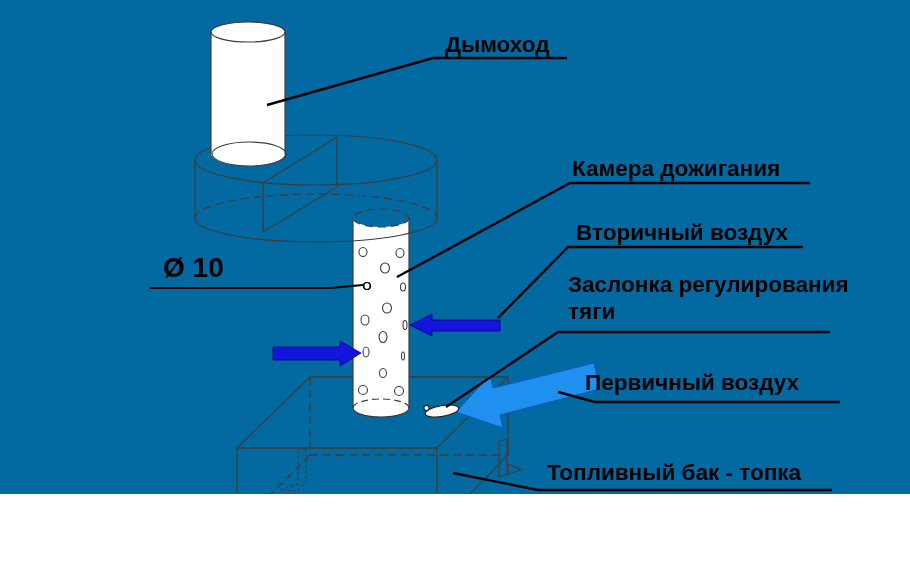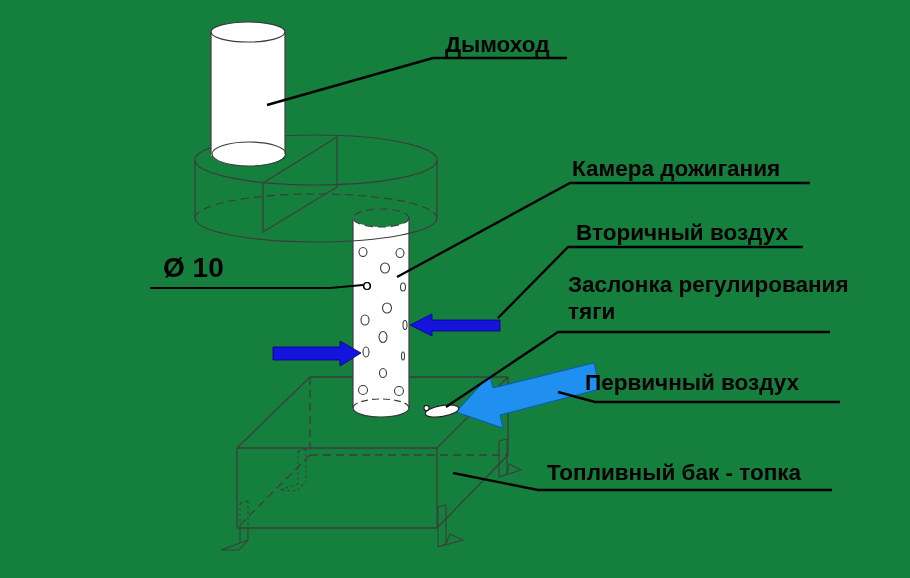--- a/index.html
+++ b/index.html
@@ -1,19 +1,19 @@
 <!DOCTYPE html>
 <html><head>
 <meta charset="utf-8">
 <style>
   html,body{margin:0;padding:0;background:#ffffff;}
   .stage{
     position:relative;
-    width:910px;height:578px;
-    background:#15803d;
+    width:910px;height:494px;
+    background:#0369a1;
     overflow:hidden;
     font-family:"Liberation Sans",sans-serif;
   }
   svg text{
     font-family:"Liberation Sans",sans-serif;
     font-weight:bold;
     fill:#000000;
   }
   .lbl{font-size:22.5px;}
   .dia{font-size:28px;}

